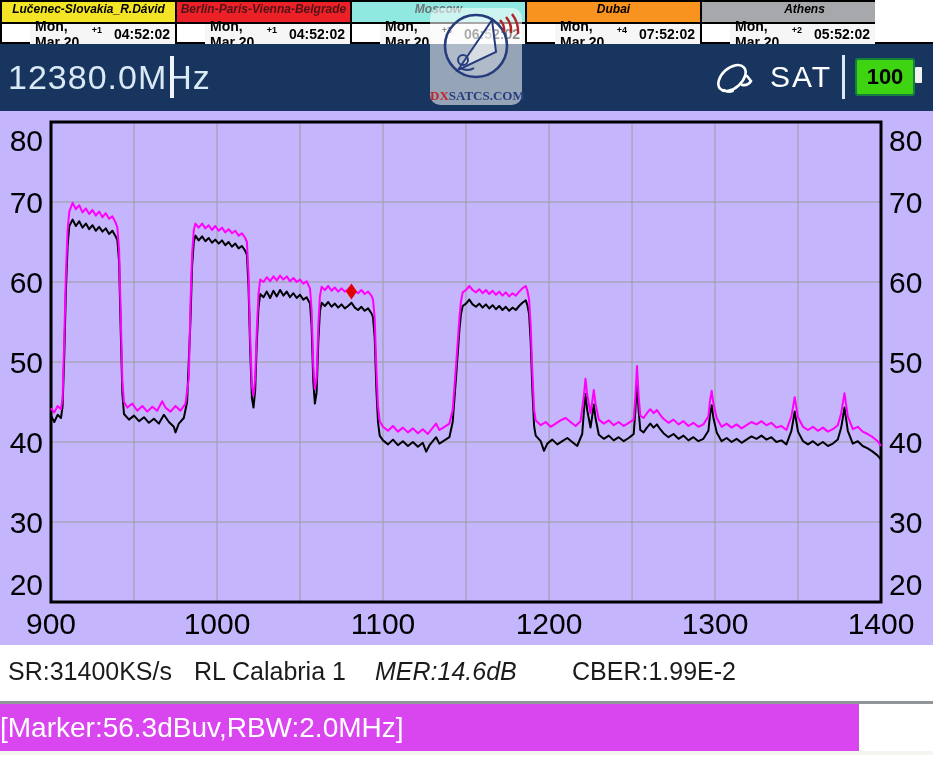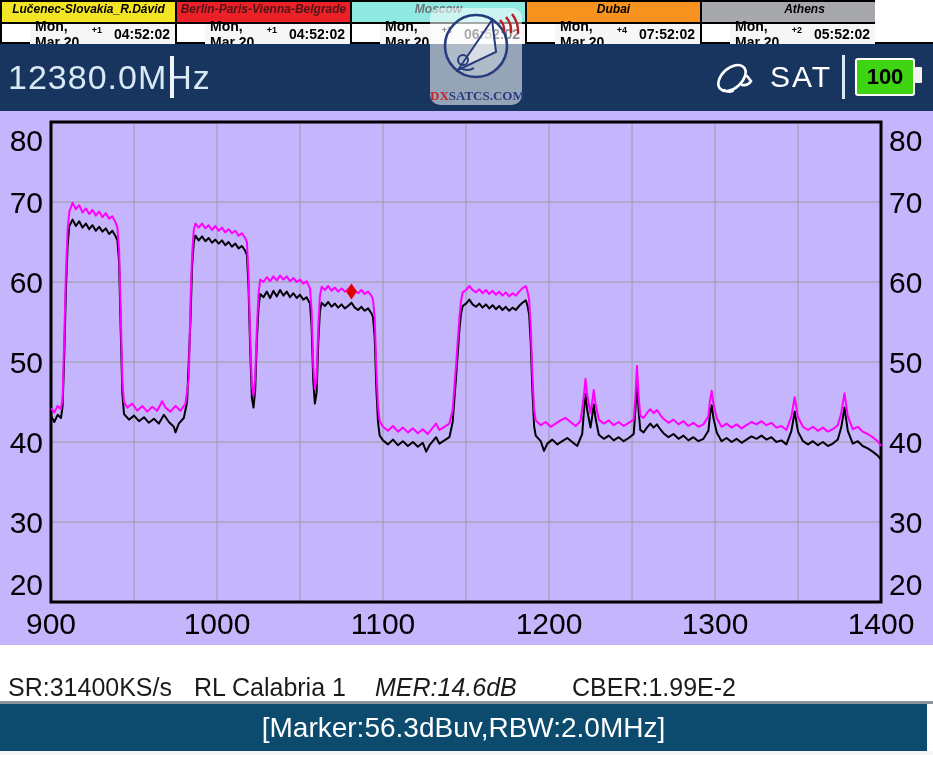--- a/index.html
+++ b/index.html
@@ -15,38 +15,38 @@
   .clock-offset{font:bold 9px "Liberation Sans",sans-serif;margin-left:auto;align-self:flex-start;padding-top:1px;}
   .clock-time{margin-left:12px;}
   .clocks-filler{flex:1;background:#fff;}
   
   .toolbar{position:relative;width:933px;height:67px;background:#18355f;}
   .freq{position:absolute;left:8px;top:14px;font:normal 34px "Liberation Sans",sans-serif;color:#d9eaf6;letter-spacing:1px;}
   .cursor{position:absolute;left:170px;top:12px;width:4px;height:42px;background:#eef6fc;}
   .sat-cluster{position:absolute;right:8px;top:0;height:65px;display:flex;align-items:center;}
   .sat-label{font:normal 30px "Liberation Sans",sans-serif;color:#fff;letter-spacing:2px;margin:0 10px 0 12px;}
   .divider{width:3px;height:44px;background:#dce9f4;margin-right:10px;}
-  .battery{position:relative;width:56px;height:34px;background:#3fd411;border:2px solid #ffffff;border-radius:3px;
+  .battery{position:relative;width:56px;height:34px;background:#3fd411;border:2px solid #15803d;border-radius:3px;
     display:flex;align-items:center;justify-content:center;font:bold 22px "Liberation Sans",sans-serif;color:#000;margin-right:10px;}
   .battery-nub{position:absolute;right:-9px;top:7px;width:7px;height:16px;background:#f2f2f2;border-radius:1px;}
   
   .watermark{position:absolute;left:430px;top:8px;width:92px;height:97px;background:rgba(255,255,255,0.55);
     border-radius:10px;z-index:50;pointer-events:none;text-align:center;}
   .wm-text{font:bold 13px "Liberation Serif",serif;letter-spacing:0px;margin-top:-2px;}
   .wm-dx{color:#c3242b;} .wm-rest{color:#273c7d;}
   
   .chart-wrap{position:relative;width:933px;height:534px;background:#c4b5fd;}
   
   .status{position:relative;width:933px;height:56px;background:#fff;color:#1b1b1b;
     font:normal 25px "Liberation Sans",sans-serif;}
-  .status span{position:absolute;top:12px;white-space:nowrap;margin-top:16px;}
+  .status span{position:absolute;top:12px;white-space:nowrap;}
   .st-sr{left:8px;} .st-ch{left:194px;} .st-mer{left:375px;font-style:italic;} .st-cber{left:572px;}
   
   .sep-line{width:933px;height:3px;background:#8f9598;}
-  .marker-bar{width:927px;height:47px;background:#0c4a6e;display:flex;align-items:center;justify-content:center;}
+  .marker-bar{width:859px;height:47px;background:#d946ef;display:flex;align-items:center;}
   .marker-bar-text{font:normal 28px "Liberation Sans",sans-serif;color:#fff;letter-spacing:0px;}
   .bottom-strip{width:933px;height:4px;background:#f4f4f1;}
 </style>
 </head>
 <body>
 
 <div class="clocks">
   <div class="clock-cell">
     <div class="clock-city" style="background: rgb(243, 229, 37); color: rgb(0, 0, 0);">Lučenec-Slovakia_R.Dávid</div>
     <div class="clock-time-row">

